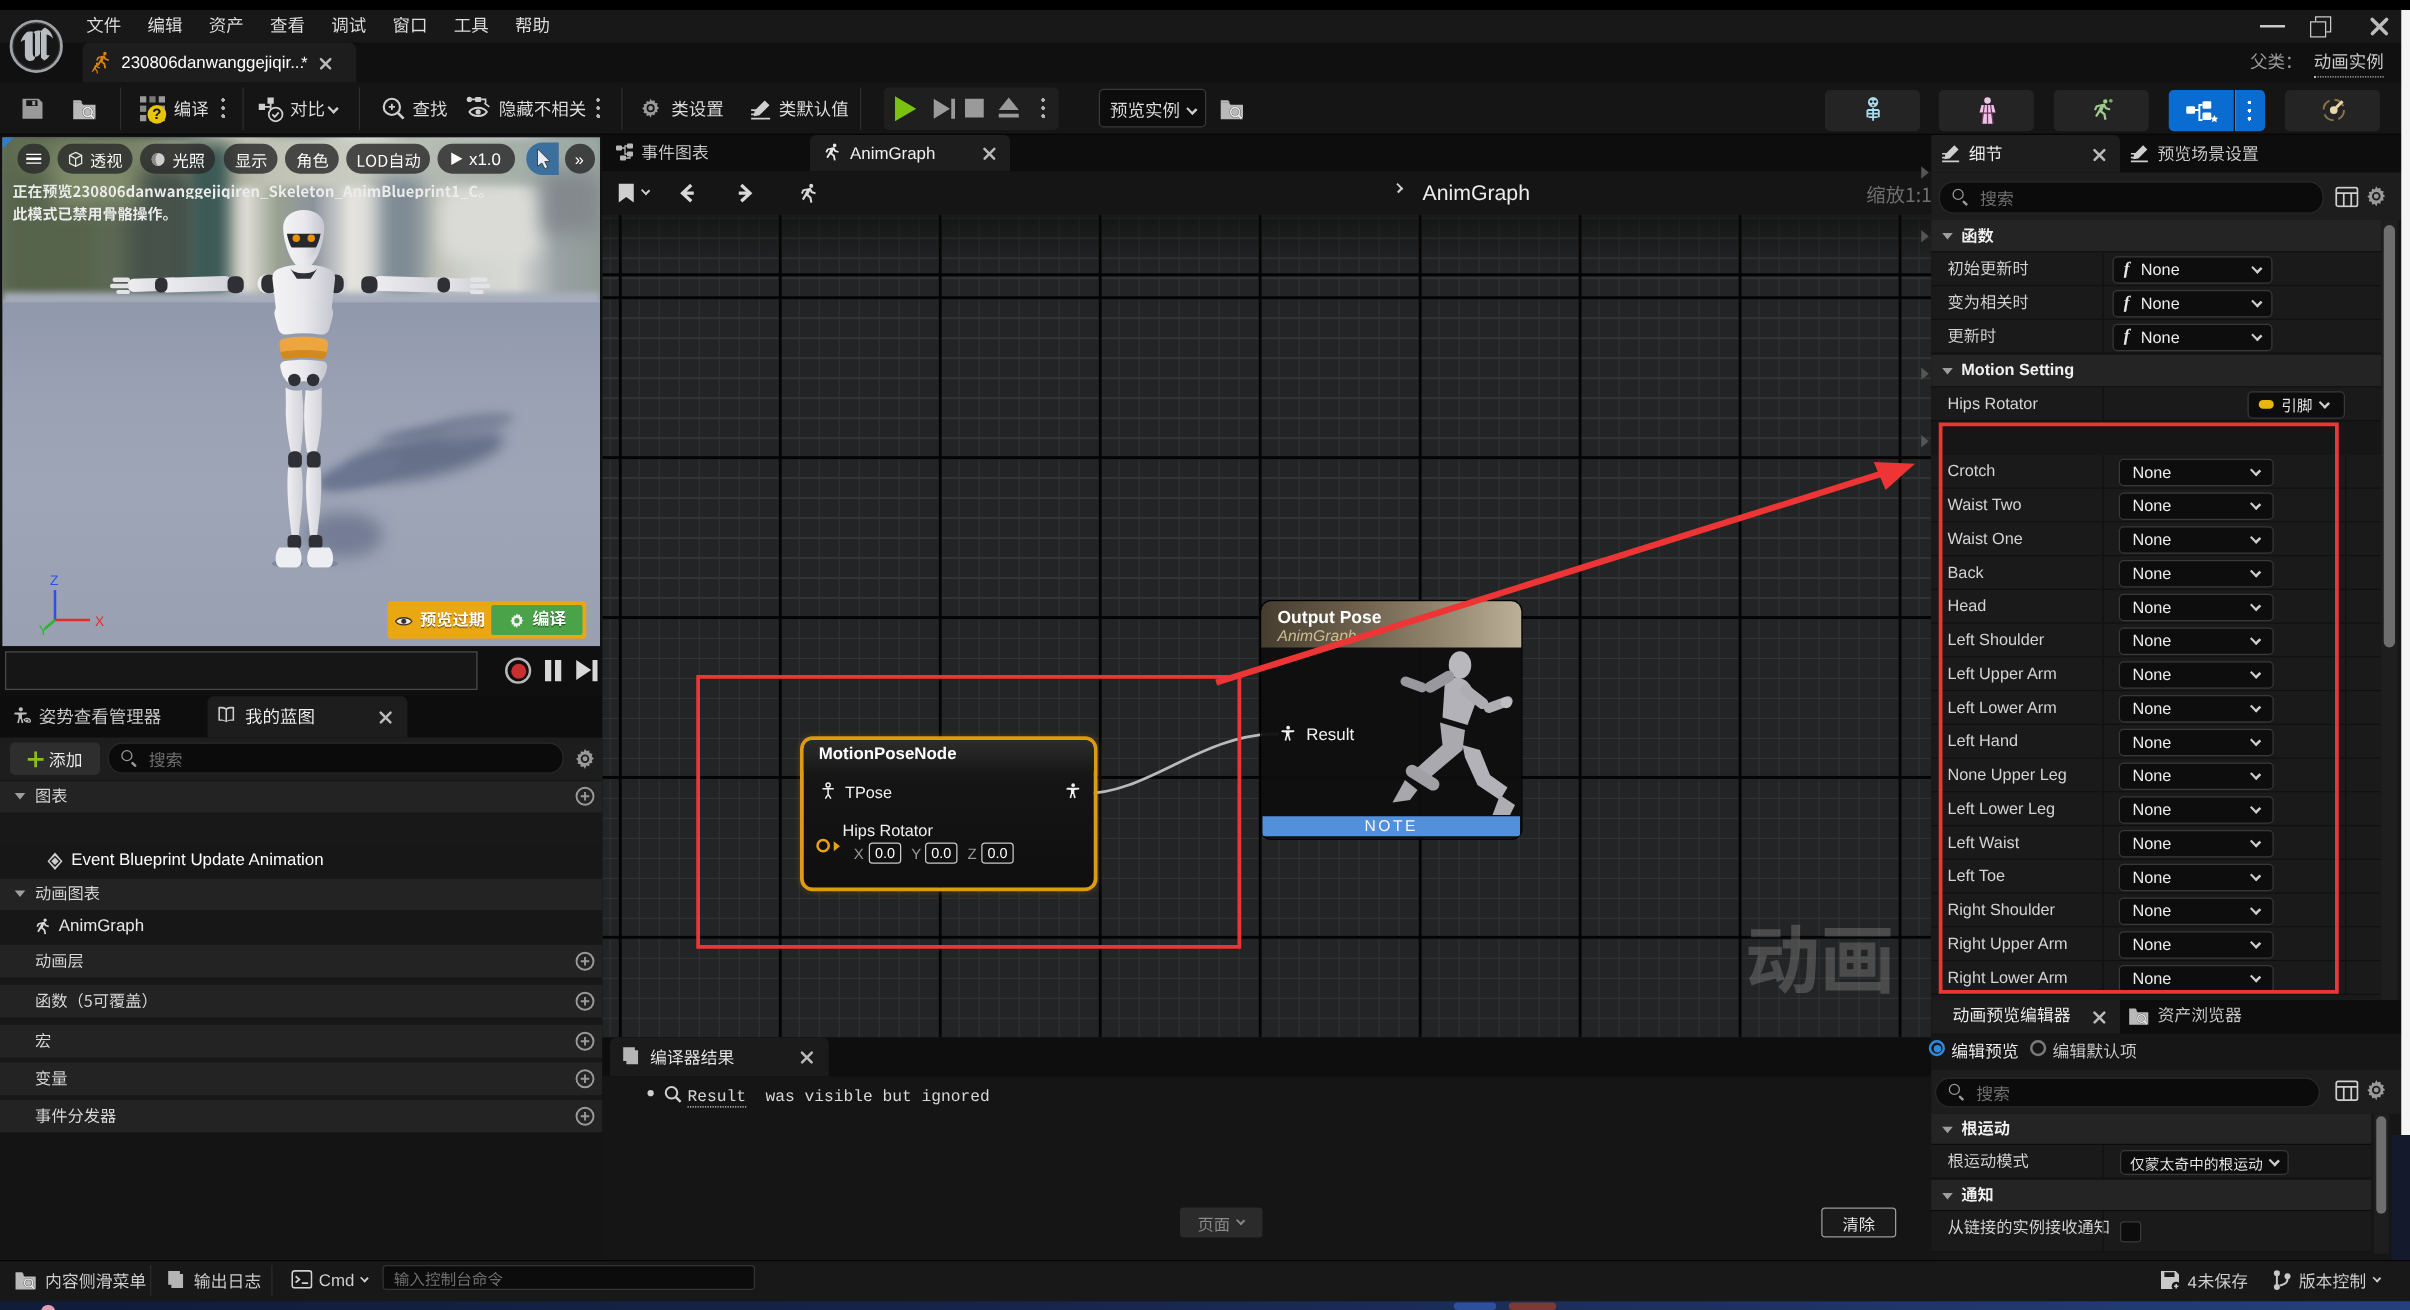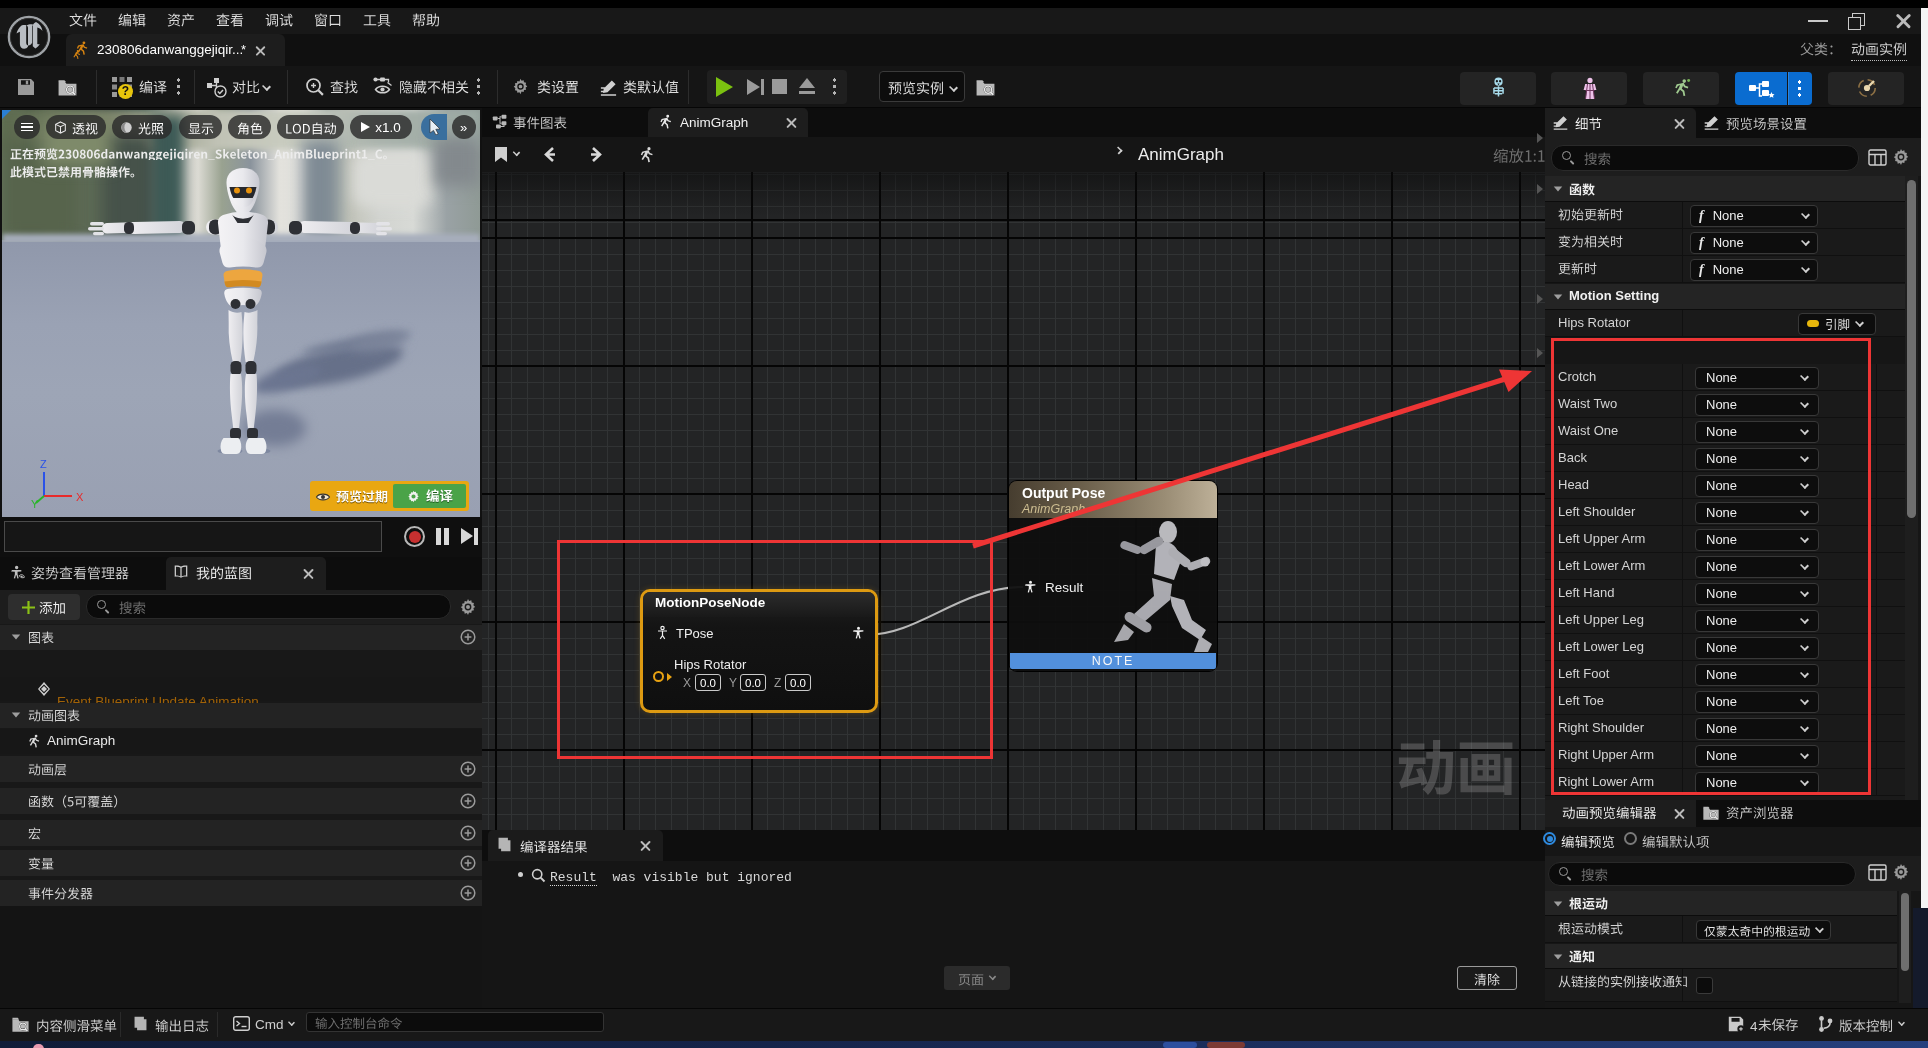--- a/index.html
+++ b/index.html
@@ -710,21 +710,21 @@
       <svg class="a" style="left:460px;top:4px" width="16" height="16">
         <use href="#plusc"></use>
       </svg>
     </div>
 <div class="a" style="left:0;top:677px;width:482px;height:24px;background:#171717">
       <svg class="a" style="left:36px;top:4px" width="16" height="16" viewBox="0 0 16 16">
         <path d="M8 1l6 7-6 7-6-7z" fill="#cfcfcf"></path>
         <path d="M8 3.5L12.5 8 8 12.5 3.5 8z" fill="#141414"></path>
         <path d="M8 5l3 3-3 3-3-3z" fill="#cfcfcf"></path>
       </svg>
-      <span class="a ell" style="left:57px;top:17px;font-size:13.5px;color:#a16207">Event Blueprint Update Animation</span>
+      <span class="a ell" style="left:57px;top:3px;font-size:13.5px;color:#ffffff">Event Blueprint Update Animation</span>
     </div>
 <div class="a" style="left:0;top:703px;width:482px;height:25px;background:#232323">
       <span class="tri-d a" style="left:11px;top:9px;transform:scale(.85)"></span>
       <span class="a" style="left:28px;top:4px"><svg class="zh" style="width:52.0px;height:13.0px" viewBox="0 0 52.0 13.0">
           <g transform="matrix(0.01300,0,0,-0.01300,0,11.440)" fill="#d8d8d8">
             <path transform="translate(0,0)" d="M89 758V691H476V758ZM653 823C653 752 653 680 650 609H507V537H647C635 309 595 100 458 -25C478 -36 504 -61 517 -79C664 61 707 289 721 537H870C859 182 846 49 819 19C809 7 798 4 780 4C759 4 706 4 650 10C663 -12 671 -43 673 -64C726 -68 781 -68 812 -65C844 -62 864 -53 884 -27C919 17 931 159 945 571C945 582 945 609 945 609H724C726 680 727 752 727 823ZM89 44 90 45V43C113 57 149 68 427 131L446 64L512 86C493 156 448 275 410 365L348 348C368 301 388 246 406 194L168 144C207 234 245 346 270 451H494V520H54V451H193C167 334 125 216 111 183C94 145 81 118 65 113C74 95 85 59 89 44Z"></path>
             <path transform="translate(1000,0)" d="M92 775V704H910V775ZM257 592V142H739V592ZM321 338H463V206H321ZM530 338H673V206H530ZM321 529H463V398H321ZM530 529H673V398H530ZM90 526V-29H836V-76H911V533H836V41H167V526Z"></path>
             <path transform="translate(2000,0)" d="M375 279C455 262 557 227 613 199L644 250C588 276 487 309 407 325ZM275 152C413 135 586 95 682 61L715 117C618 149 445 188 310 203ZM84 796V-80H156V-38H842V-80H917V796ZM156 29V728H842V29ZM414 708C364 626 278 548 192 497C208 487 234 464 245 452C275 472 306 496 337 523C367 491 404 461 444 434C359 394 263 364 174 346C187 332 203 303 210 285C308 308 413 345 508 396C591 351 686 317 781 296C790 314 809 340 823 353C735 369 647 396 569 432C644 481 707 538 749 606L706 631L695 628H436C451 647 465 666 477 686ZM378 563 385 570H644C608 531 560 496 506 465C455 494 411 527 378 563Z"></path>
             <path transform="translate(3000,0)" d="M252 -79C275 -64 312 -51 591 38C587 54 581 83 579 104L335 31V251C395 292 449 337 492 385C570 175 710 23 917 -46C928 -26 950 3 967 19C868 48 783 97 714 162C777 201 850 253 908 302L846 346C802 303 732 249 672 207C628 259 592 319 566 385H934V450H536V539H858V601H536V686H902V751H536V840H460V751H105V686H460V601H156V539H460V450H65V385H397C302 300 160 223 36 183C52 168 74 140 86 122C142 142 201 170 258 203V55C258 15 236 -2 219 -11C231 -27 247 -61 252 -79Z"></path>
           </g>
@@ -1165,37 +1165,37 @@
     </div>
 <div class="a prow" style="top:580px">
       <span class="pl">Left Hand</span>
       <div class="drop" style="position:absolute;left:150px;top:2.5px;width:124px;height:22px;padding:0 10px">
         <span>None</span>
         <span class="chev" style="margin-left:auto"></span>
       </div>
       <b class="c2"></b>
     </div>
 <div class="a prow" style="top:607px">
-      <span class="pl">Left Upper Leg</span>
+      <span class="pl">None Upper Leg</span>
       <div class="drop" style="position:absolute;left:150px;top:2.5px;width:124px;height:22px;padding:0 10px">
         <span>None</span>
         <span class="chev" style="margin-left:auto"></span>
       </div>
       <b class="c2"></b>
     </div>
 <div class="a prow" style="top:634px">
       <span class="pl">Left Lower Leg</span>
       <div class="drop" style="position:absolute;left:150px;top:2.5px;width:124px;height:22px;padding:0 10px">
         <span>None</span>
         <span class="chev" style="margin-left:auto"></span>
       </div>
       <b class="c2"></b>
     </div>
 <div class="a prow" style="top:661px">
-      <span class="pl">Left Foot</span>
+      <span class="pl">Left Waist</span>
       <div class="drop" style="position:absolute;left:150px;top:2.5px;width:124px;height:22px;padding:0 10px">
         <span>None</span>
         <span class="chev" style="margin-left:auto"></span>
       </div>
       <b class="c2"></b>
     </div>
 <div class="a prow" style="top:688px">
       <span class="pl">Left Toe</span>
       <div class="drop" style="position:absolute;left:150px;top:2.5px;width:124px;height:22px;padding:0 10px">
         <span>None</span>

